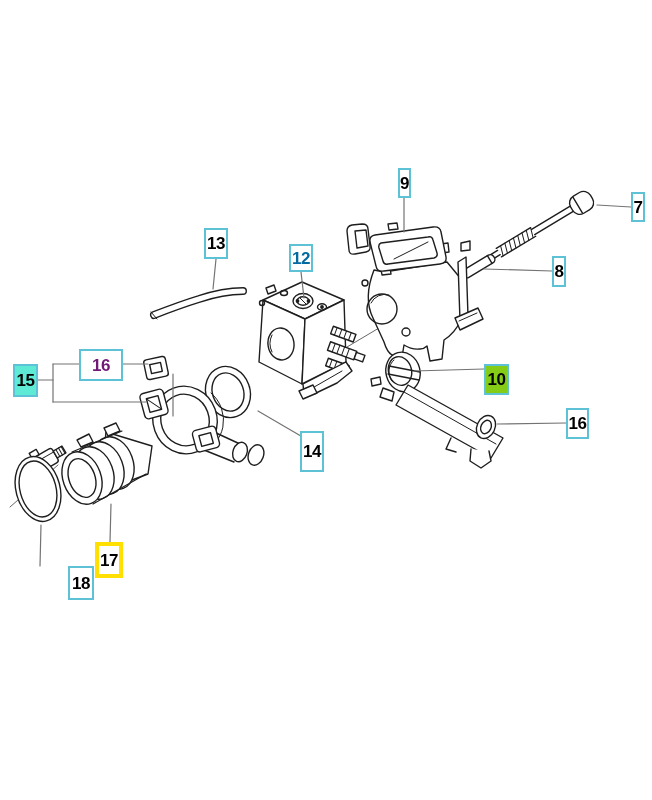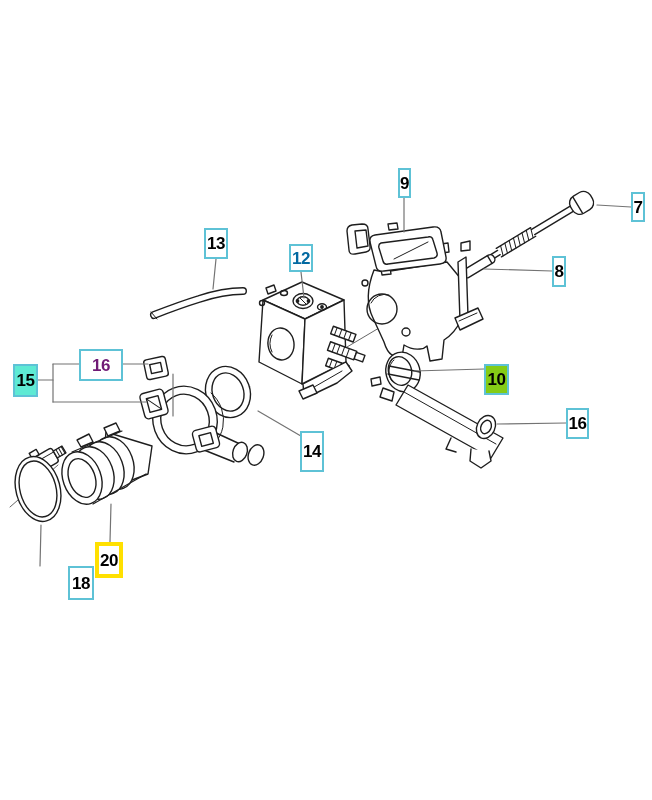--- a/index.html
+++ b/index.html
@@ -216,16 +216,16 @@
       <div class="callout" style="left: 631px; top: 192px; width: 14px; height: 30px; border-color: rgb(94, 194, 214); background: rgb(255, 255, 255); color: rgb(0, 0, 0);">7</div>
       <div class="callout" style="left: 552px; top: 256px; width: 14px; height: 31px; border-color: rgb(94, 194, 214); background: rgb(255, 255, 255); color: rgb(0, 0, 0);">8</div>
       <div class="callout" style="left: 398px; top: 168px; width: 13px; height: 30px; border-color: rgb(94, 194, 214); background: rgb(255, 255, 255); color: rgb(0, 0, 0);">9</div>
       <div class="callout" style="left: 484px; top: 353px; width: 25px; height: 31px; border-color: rgb(94, 194, 214); background: #84cc16; color: rgb(0, 0, 0); margin-top: 11px;">10</div>
       <div class="callout" style="left: 566px; top: 408px; width: 23px; height: 31px; border-color: rgb(94, 194, 214); background: rgb(255, 255, 255); color: rgb(0, 0, 0);">16</div>
       <div class="callout" style="left: 289px; top: 244px; width: 24px; height: 28px; border-color: rgb(94, 194, 214); background: rgb(255, 255, 255); color: #0369a1;">12</div>
       <div class="callout" style="left: 204px; top: 228px; width: 24px; height: 31px; border-color: rgb(94, 194, 214); background: rgb(255, 255, 255); color: rgb(0, 0, 0);">13</div>
       <div class="callout" style="left: 300px; top: 431px; width: 24px; height: 41px; border-color: rgb(94, 194, 214); background: rgb(255, 255, 255); color: rgb(0, 0, 0);">14</div>
       <div class="callout" style="left: 13px; top: 364px; width: 25px; height: 33px; border-color: rgb(94, 194, 214); background: #5eead4; color: rgb(0, 0, 0);">15</div>
       <div class="callout" style="left: 79px; top: 349px; width: 44px; height: 32px; border-color: rgb(94, 194, 214); background: rgb(255, 255, 255); color: #701a75;">16</div>
-      <div class="callout highlighted" style="left: 95px; top: 542px; width: 28px; height: 36px; border-color: rgb(255, 224, 0); background: rgb(255, 255, 255); color: rgb(0, 0, 0);">20</div>
+      <div class="callout highlighted" style="left: 95px; top: 542px; width: 28px; height: 36px; border-color: rgb(255, 224, 0); background: rgb(255, 255, 255); color: rgb(0, 0, 0);">17</div>
       <div class="callout" style="left: 27px; top: 566px; width: 26px; height: 34px; border-color: rgb(94, 194, 214); background: rgb(255, 255, 255); color: rgb(0, 0, 0); margin-left: 41px;">18</div>
     </div>
 </div>
 
 </body></html>

